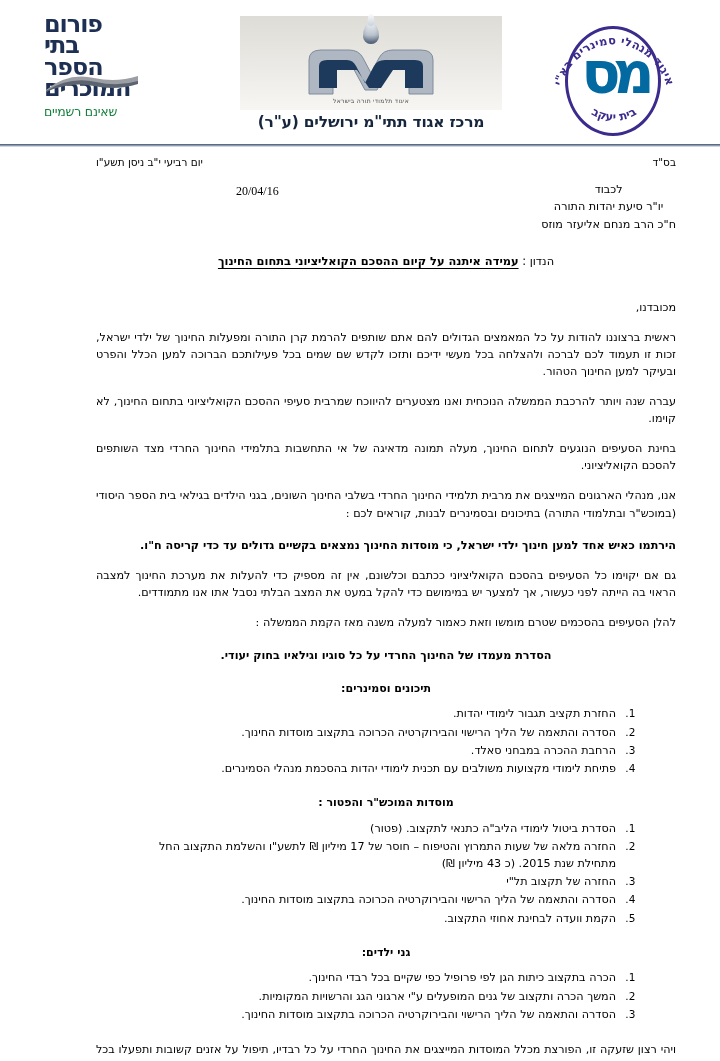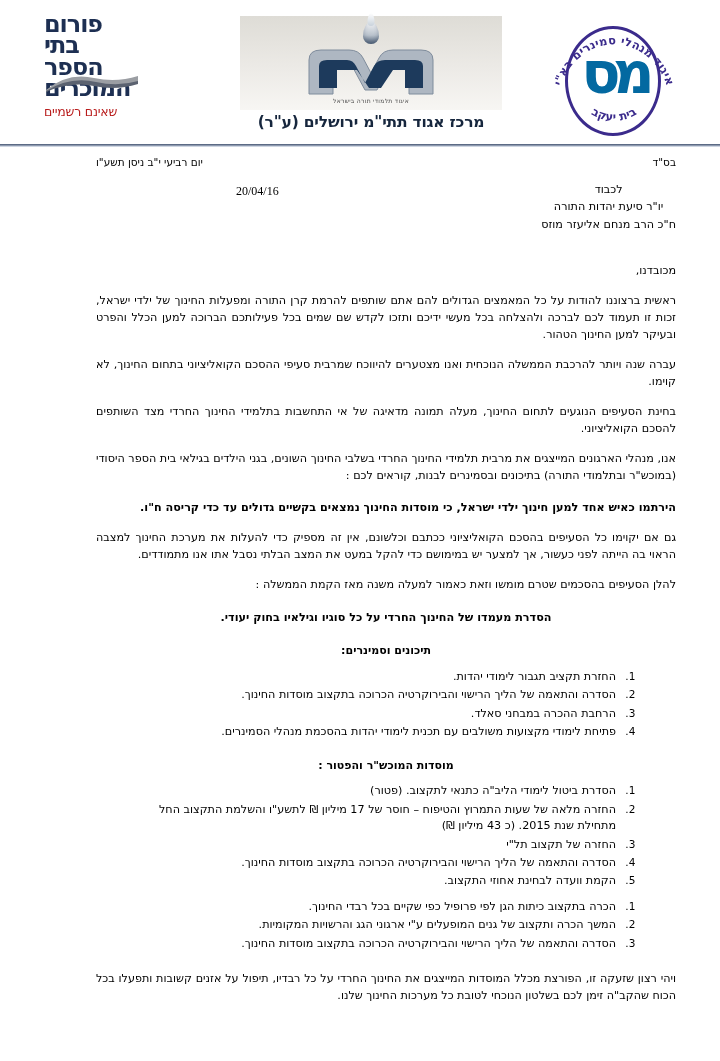--- a/index.html
+++ b/index.html
@@ -118,21 +118,21 @@
     color: #1d2f52;
     font-size: 23px;
     line-height: 0.93;
     letter-spacing: -1px;
     text-align: left;
     transform: scaleX(1.04);
     transform-origin: left center;
   }
   .fl-sub {
     font-size: 12.5px;
-    color: #b91c1c;
+    color: #15803d;
     font-weight: 400;
     margin-top: 4px;
     text-align: left;
     letter-spacing: -.2px;
   }
   .fl-swoosh {
     position: absolute;
     left: 2px; top: 56px;
     width: 92px; height: 22px;
     overflow: hidden;
@@ -285,20 +285,24 @@
 
   <div class="row-addr">
     <div class="addr-block">
       <div>לכבוד</div>
       <div>יו"ר סיעת יהדות התורה</div>
       <div>ח"כ הרב  מנחם אליעזר מוזס</div>
     </div>
     <div class="gdate">20/04/16</div>
   </div>
 
+  <div class="subject">
+    <span class="sub-label">הנדון :</span>
+    <span class="sub-text">עמידה איתנה על קיום ההסכם הקואליציוני בתחום החינוך</span>
+  </div>
 
   <p class="para greet">מכובדנו,</p>
   <p class="para">ראשית ברצוננו להודות על כל המאמצים הגדולים להם אתם שותפים להרמת קרן התורה ומפעלות החינוך של ילדי ישראל, זכות זו תעמוד לכם לברכה ולהצלחה בכל מעשי ידיכם ותזכו לקדש שם שמים בכל פעילותכם הברוכה למען הכלל והפרט ובעיקר למען החינוך הטהור.</p>
   <p class="para">עברה שנה ויותר להרכבת הממשלה הנוכחית ואנו מצטערים להיווכח שמרבית סעיפי ההסכם הקואליציוני בתחום החינוך,  לא קוימו.</p>
   <p class="para">בחינת הסעיפים הנוגעים לתחום החינוך, מעלה תמונה מדאיגה של אי התחשבות בתלמידי החינוך החרדי מצד השותפים להסכם הקואליציוני.</p>
   <p class="para">אנו, מנהלי הארגונים המייצגים את מרבית תלמידי החינוך החרדי בשלבי החינוך השונים, בגני הילדים בגילאי בית הספר היסודי (במוכש"ר ובתלמודי התורה) בתיכונים ובסמינרים לבנות, קוראים לכם :</p>
   <p class="bold-para">הירתמו כאיש אחד למען חינוך ילדי ישראל, כי מוסדות החינוך נמצאים בקשיים גדולים עד כדי קריסה ח"ו.</p>
   <p class="para">גם אם יקוימו כל הסעיפים  בהסכם הקואליציוני  ככתבם וכלשונם, אין זה מספיק כדי להעלות את מערכת החינוך למצבה הראוי בה הייתה לפני כעשור, אך למצער יש במימושם כדי להקל במעט את המצב הבלתי נסבל אתו אנו מתמודדים.</p>
   <p class="para">להלן הסעיפים בהסכמים שטרם מומשו וזאת כאמור למעלה משנה מאז הקמת הממשלה :</p>
   <p class="center-bold">הסדרת מעמדו של החינוך החרדי על כל סוגיו וגילאיו בחוק יעודי.</p>
@@ -313,20 +317,21 @@
 
   <h3 class="sec">מוסדות המוכש"ר והפטור :</h3>
   <ol class="items">
     <li>הסדרת ביטול לימודי הליב"ה כתנאי לתקצוב. (פטור)</li>
     <li>החזרה מלאה של שעות התמרוץ והטיפוח – חוסר של 17 מיליון ₪ לתשע"ו והשלמת התקצוב החל מתחילת שנת 2015. (כ 43 מיליון ₪)</li>
     <li>החזרה של תקצוב תל"י</li>
     <li>הסדרה והתאמה של הליך הרישוי והבירוקרטיה הכרוכה בתקצוב מוסדות החינוך.</li>
     <li>הקמת וועדה לבחינת אחוזי התקצוב.</li>
   </ol>
 
+  <h3 class="sec">גני ילדים:</h3>
   <ol class="items">
     <li>הכרה בתקצוב כיתות הגן לפי פרופיל כפי שקיים בכל רבדי החינוך.</li>
     <li>המשך הכרה ותקצוב של גנים המופעלים ע"י ארגוני הגג והרשויות המקומיות.</li>
     <li>הסדרה והתאמה של הליך הרישוי והבירוקרטיה הכרוכה בתקצוב מוסדות החינוך.</li>
   </ol>
 
   <p class="closing">ויהי רצון שזעקה זו, הפורצת מכלל המוסדות המייצגים את החינוך החרדי על כל רבדיו, תיפול על אזנים קשובות ותפעלו בכל הכוח שהקב"ה זימן לכם בשלטון הנוכחי לטובת כל מערכות החינוך שלנו.</p>
 
 </div>
 

